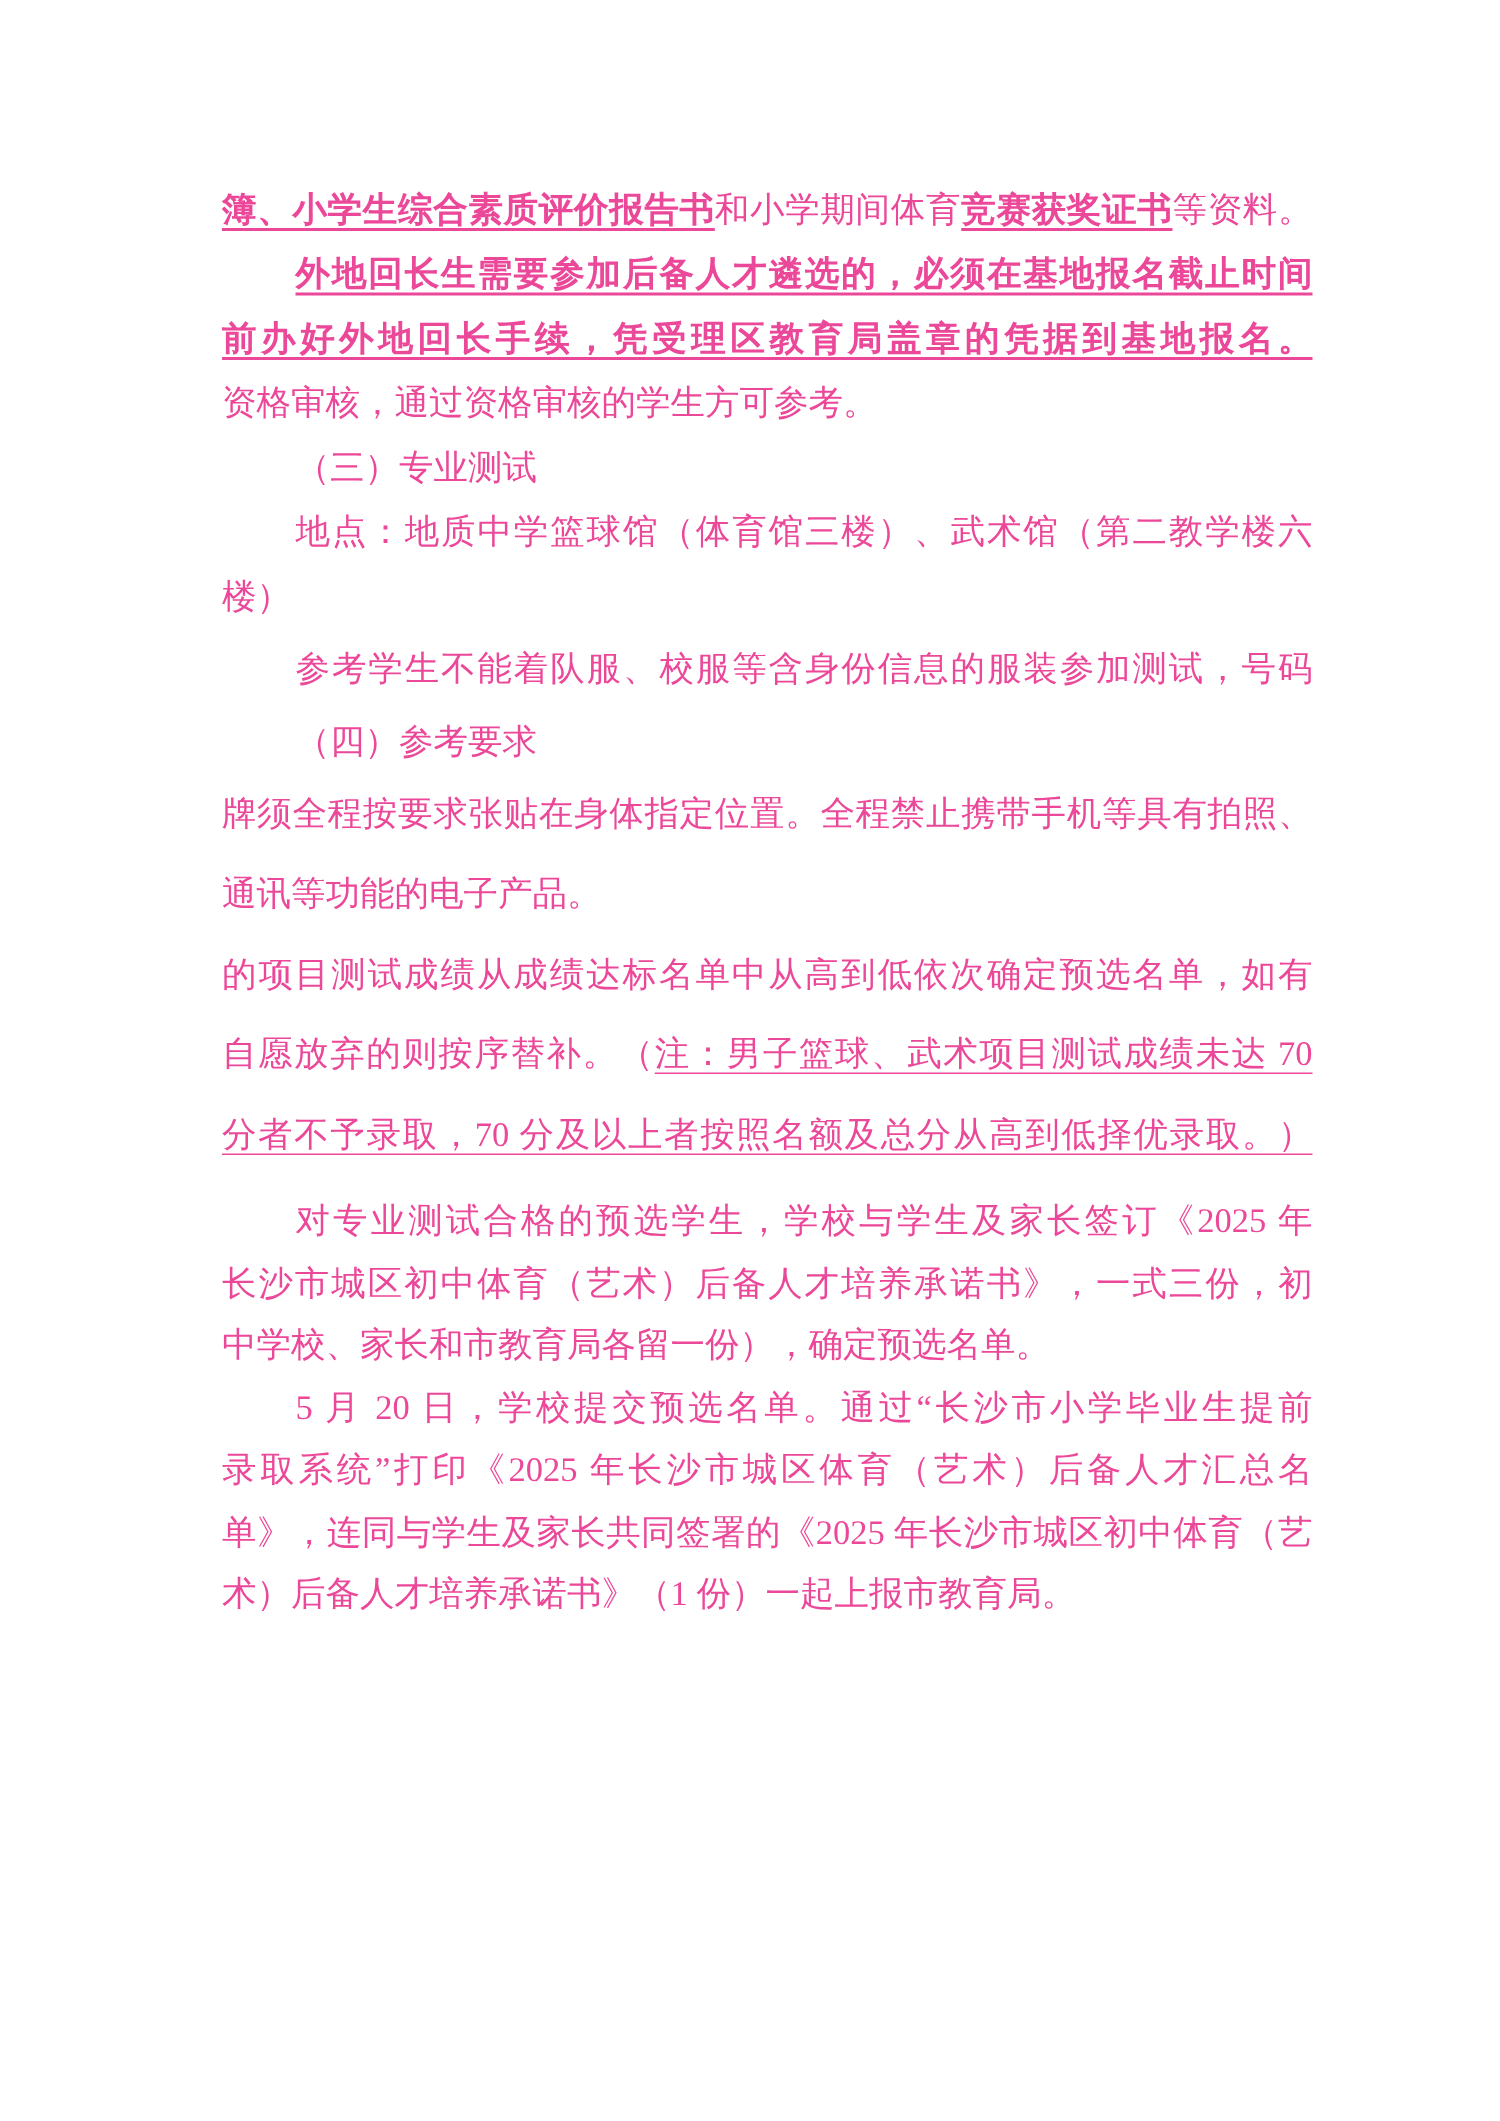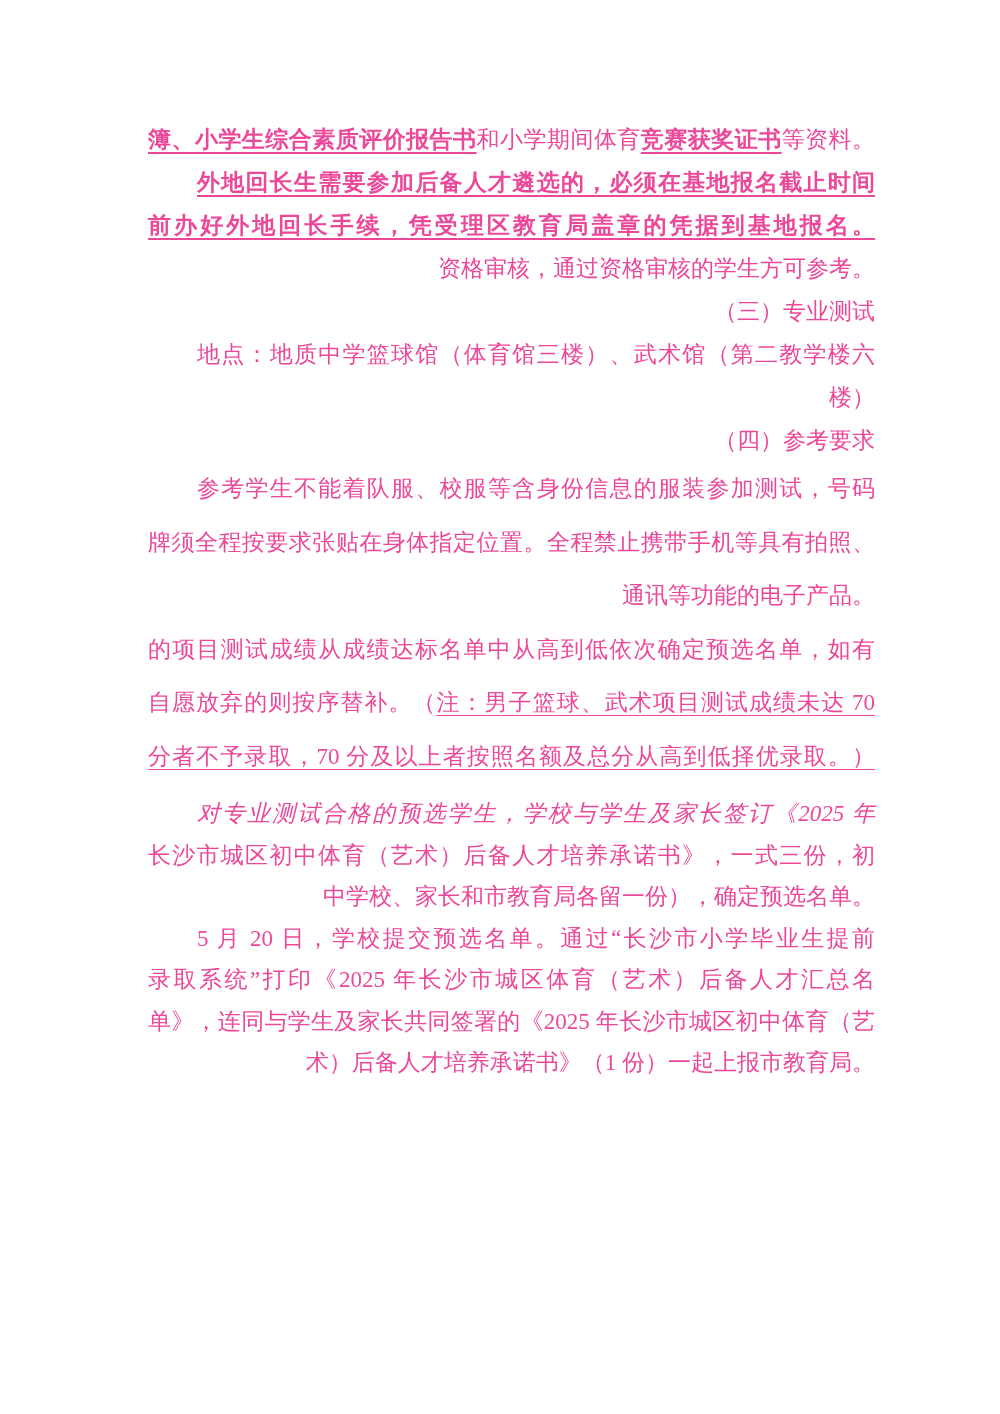--- a/index.html
+++ b/index.html
@@ -15,21 +15,21 @@
   }
   .doc {
     position: absolute;
     left: 148px;
     top: 118px;
     width: 727px;
     font-size: 23px;
   }
   .line {
     line-height: 43px;
-    text-align: right;
+    text-align: left;
     white-space: normal;
   }
   .sp-l { line-height: 53.5px; }
   .sp-t { line-height: 41.5px; }
   .ind { text-indent: 49px; }
   .j { text-align: justify; text-align-last: justify; }
   .b { font-weight: bold; }
   .u {
     text-decoration: underline;
     text-underline-offset: 5px;
@@ -42,28 +42,28 @@
 
 <div class="page" style="background: rgb(255, 255, 255); color: #ec4899;">
   <div class="doc">
       <div class="line sp-n j"><span class="b u">簿、小学生综合素质评价报告书</span><span>和小学期间体育</span><span class="b u">竞赛获奖证书</span><span>等资料。</span></div>
       <div class="line sp-n ind j"><span class="b u">外地回长生需要参加后备人才遴选的，必须在基地报名截止时间</span></div>
       <div class="line sp-n j"><span class="b u">前办好外地回长手续，凭受理区教育局盖章的凭据到基地报名。</span></div>
       <div class="line sp-n"><span>资格审核，通过资格审核的学生方可参考。</span></div>
       <div class="line sp-n ind"><span>（三）专业测试</span></div>
       <div class="line sp-n ind j"><span>地点：地质中学篮球馆（体育馆三楼）、武术馆（第二教学楼六</span></div>
       <div class="line sp-n"><span>楼）</span></div>
+      <div class="line sp-l ind j"><span>参考学生不能着队服、校服等含身份信息的服装参加测试，号码</span></div>
       <div class="line sp-n ind"><span>（四）参考要求</span></div>
-      <div class="line sp-l ind j"><span>参考学生不能着队服、校服等含身份信息的服装参加测试，号码</span></div>
       <div class="line sp-l j"><span>牌须全程按要求张贴在身体指定位置。全程禁止携带手机等具有拍照、</span></div>
       <div class="line sp-l"><span>通讯等功能的电子产品。</span></div>
       <div class="line sp-l j"><span>的项目测试成绩从成绩达标名单中从高到低依次确定预选名单，如有</span></div>
       <div class="line sp-l j"><span>自愿放弃的则按序替补。（</span><span class="u">注：男子篮球、武术项目测试成绩未达 70</span></div>
       <div class="line sp-l j"><span class="u">分者不予录取，70 分及以上者按照名额及总分从高到低择优录取。）</span></div>
-      <div class="line sp-t ind j" style="margin-top: 10px; font-style: italic;"><span>对专业测试合格的预选学生，学校与学生及家长签订《2025 年</span></div>
+      <div class="line sp-t ind j" style="margin-top: 10px;"><span>对专业测试合格的预选学生，学校与学生及家长签订《2025 年</span></div>
       <div class="line sp-t j"><span>长沙市城区初中体育（艺术）后备人才培养承诺书》，一式三份，初</span></div>
       <div class="line sp-t"><span>中学校、家长和市教育局各留一份），确定预选名单。</span></div>
       <div class="line sp-t ind j"><span>5 月 20 日，学校提交预选名单。通过“长沙市小学毕业生提前</span></div>
       <div class="line sp-t j"><span>录取系统”打印《2025 年长沙市城区体育（艺术）后备人才汇总名</span></div>
       <div class="line sp-t j"><span>单》，连同与学生及家长共同签署的《2025 年长沙市城区初中体育（艺</span></div>
       <div class="line sp-t"><span>术）后备人才培养承诺书》（1 份）一起上报市教育局。</span></div>
     </div>
 </div>
 
 </body></html>

